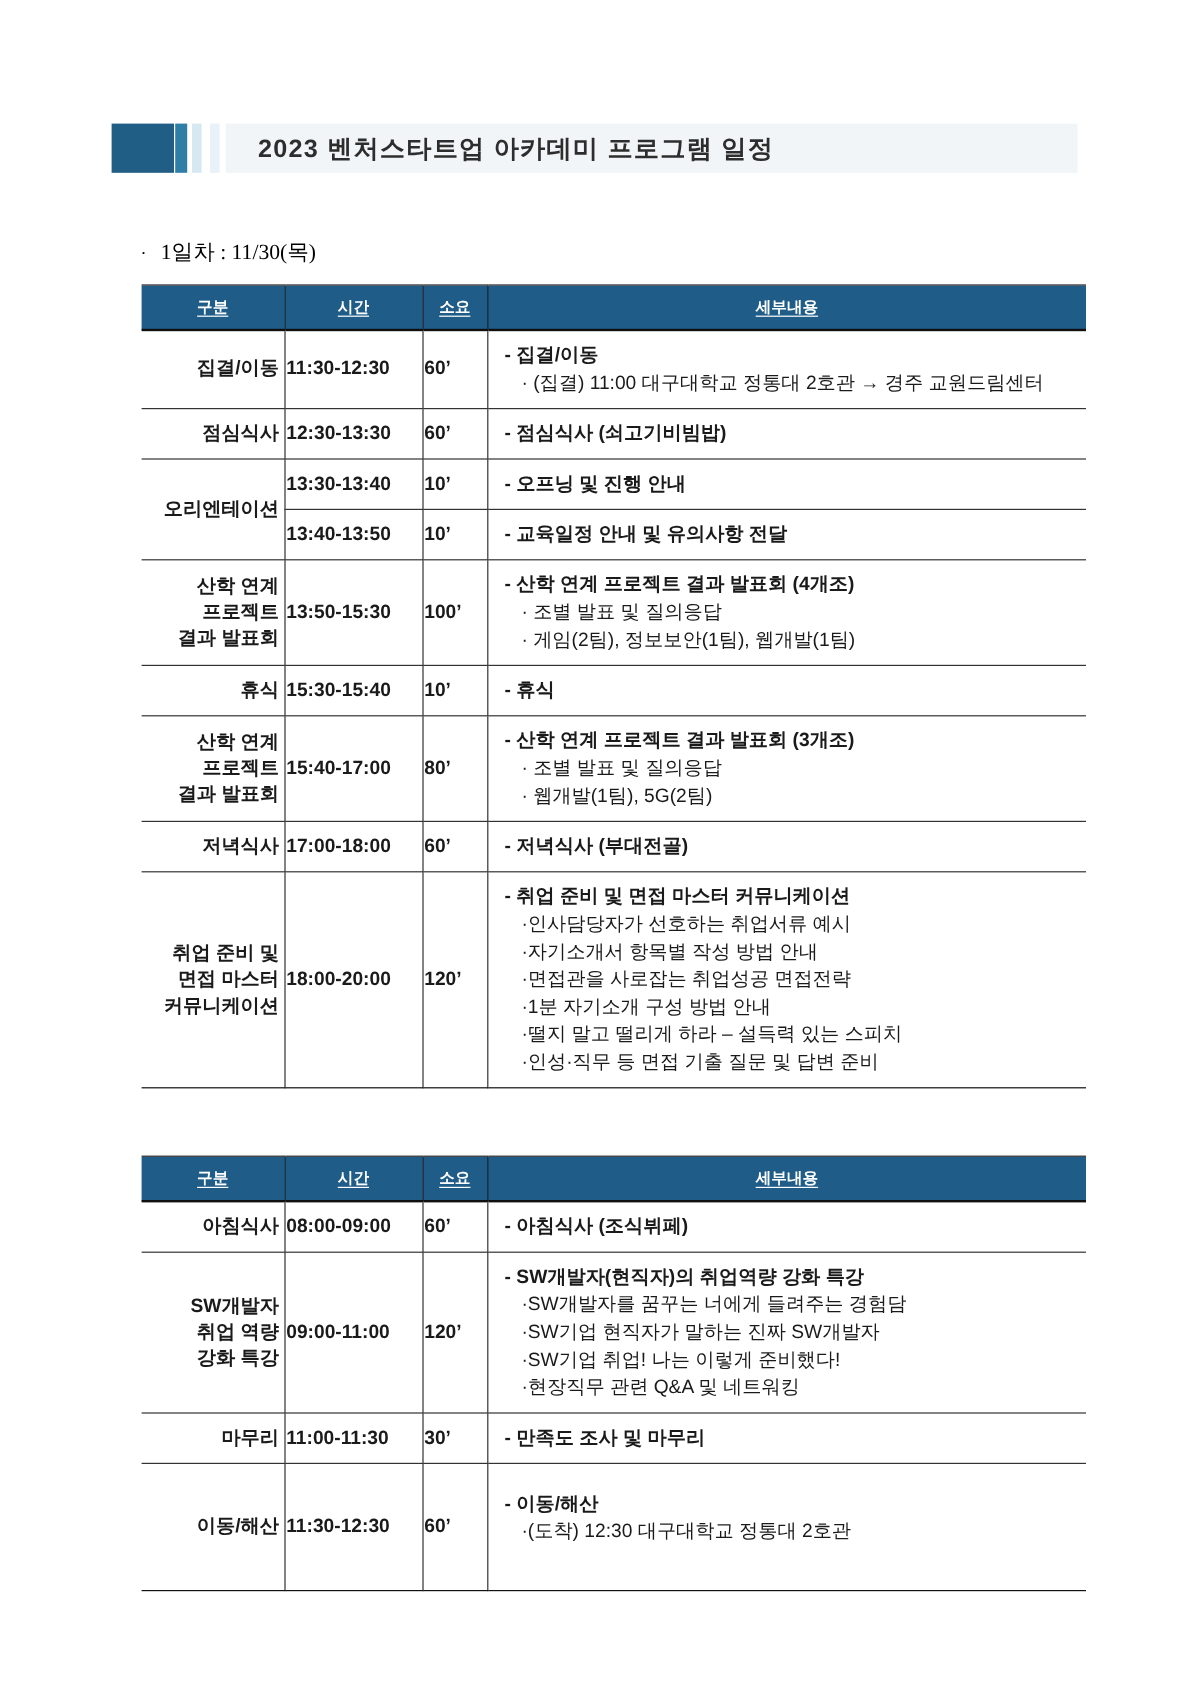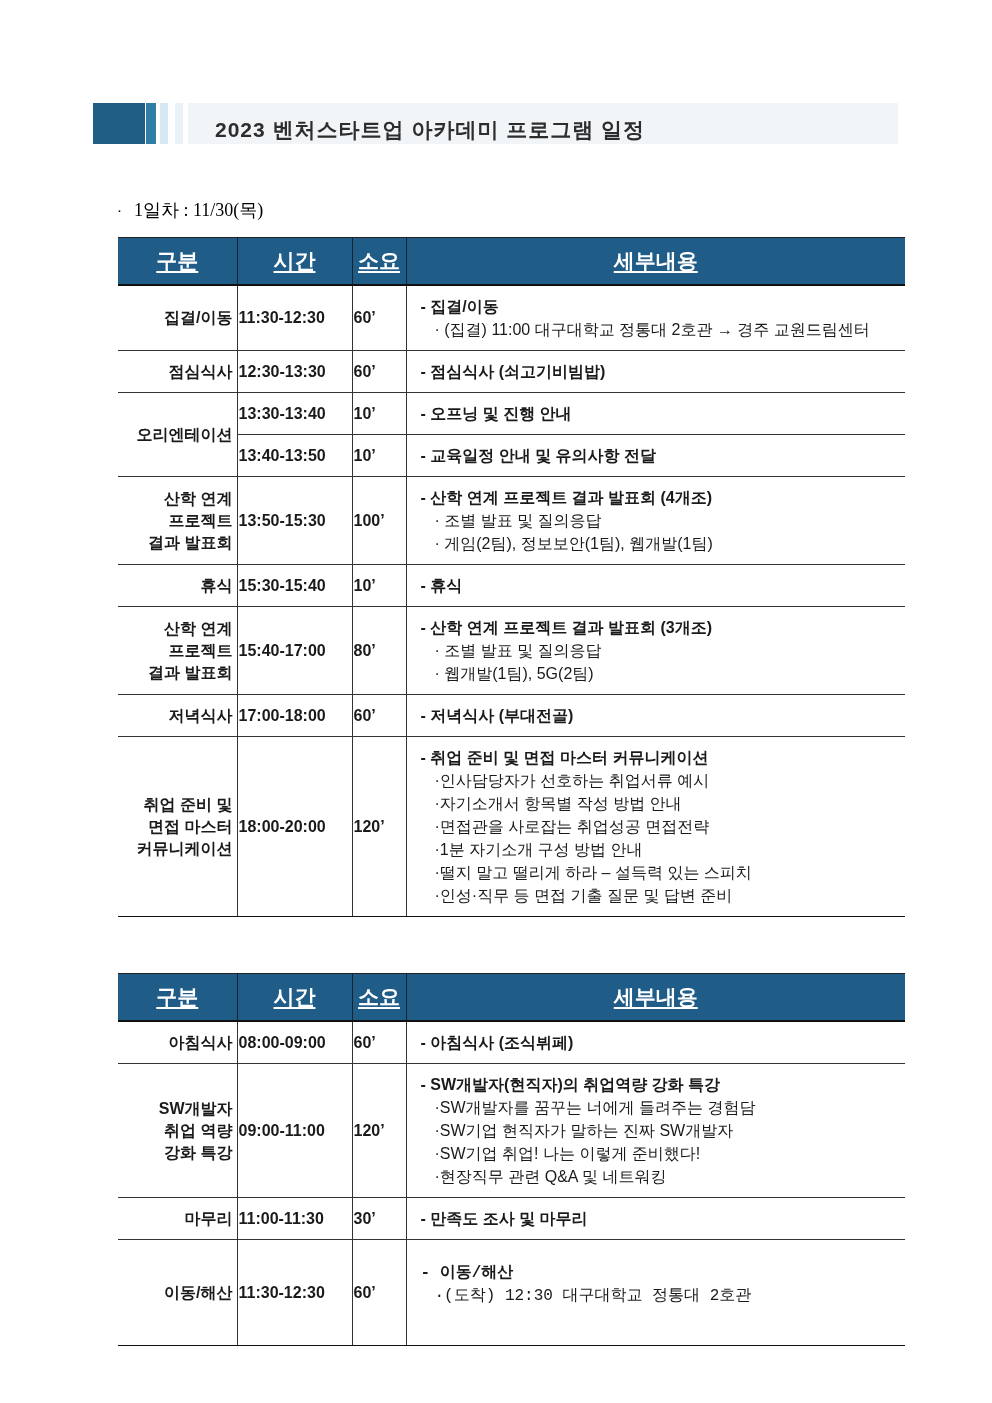--- a/index.html
+++ b/index.html
@@ -18,42 +18,42 @@
     font-family:"Liberation Sans",sans-serif;color:#1a1a1a;
   }
   .page{padding:103px 0 40px 93px;}
 
   
   .title-bar{width:805px;height:41px;display:flex;align-items:stretch;}
   .sq1{width:52px;background:var(--accent-dark);}
   .sq2{width:10px;margin-left:1px;background:var(--accent-teal);}
   .sq3{width:8px;margin-left:4px;background:var(--accent-pale);}
   .sq4{width:8px;margin-left:7px;background:var(--accent-paler);}
-  .title-band{flex:1;margin-left:5px;background:var(--band-bg);display:flex;align-items:flex-end;}
+  .title-band{flex:1;margin-left:5px;background:var(--band-bg);display:flex;align-items:center;}
   h1.doc-title{
     margin:0;padding-left:27px;font-size:21px;font-weight:bold;
     letter-spacing:1px;color:#2d2d2d;font-family:"Liberation Sans",sans-serif;
   }
 
   
   .section{margin-top:54px;}
   .section + .section{margin-top:56px;}
   .sec-heading{
     margin:0 0 15px 24px;font-family:"Liberation Serif",serif;
     font-size:18px;color:#000;
   }
   .sec-heading .bullet{font-size:15px;margin-right:12px;}
 
   
   table.sched{
     border-collapse:collapse;table-layout:fixed;
     width:787px;margin-left:25px;
   }
   table.sched th{
-    background:var(--header-bg);color:#fff;font-weight:bold;font-size:21px;
+    background:var(--header-bg);color:#fff;font-weight:bold;font-size:13px;
     padding:9px 4px;border-top:1px solid #222;border-bottom:2px solid #101010;
     text-decoration:underline;text-underline-offset:3px;
   }
   table.sched th + th{border-left:1px solid #14222e;}
   table.sched td{
     border-bottom:1px solid var(--border-dark);
     vertical-align:middle;font-size:16px;
   }
   table.sched tbody tr:last-child td{border-bottom:1.5px solid #111;}
   td.cat{
@@ -61,21 +61,21 @@
     line-height:22px;padding:6px 4px;border-right:1px solid var(--border-dark);
   }
   td.time,td.dur{
     font-weight:bold;font-size:15.5px;
     border-right:1px solid var(--border-dark);
   }
   td.det{padding:9px 10px 9px 14px;}
   td.det .line{line-height:23px;}
   td.det .line.bold{font-weight:bold;}
   td.det .line.sub{padding-left:14px;font-weight:normal;}
-  tr.spacious td.det{padding-top:22px;padding-bottom:37px;font-family:Liberation Mono, monospace;}
+  tr.spacious td.det{padding-top:22px;padding-bottom:37px;}
 </style>
 </head>
 <body>
 
 <div class="page">
 
   <header class="title-bar">
     <span class="sq1"></span>
     <span class="sq2"></span>
     <span class="sq3"></span>

